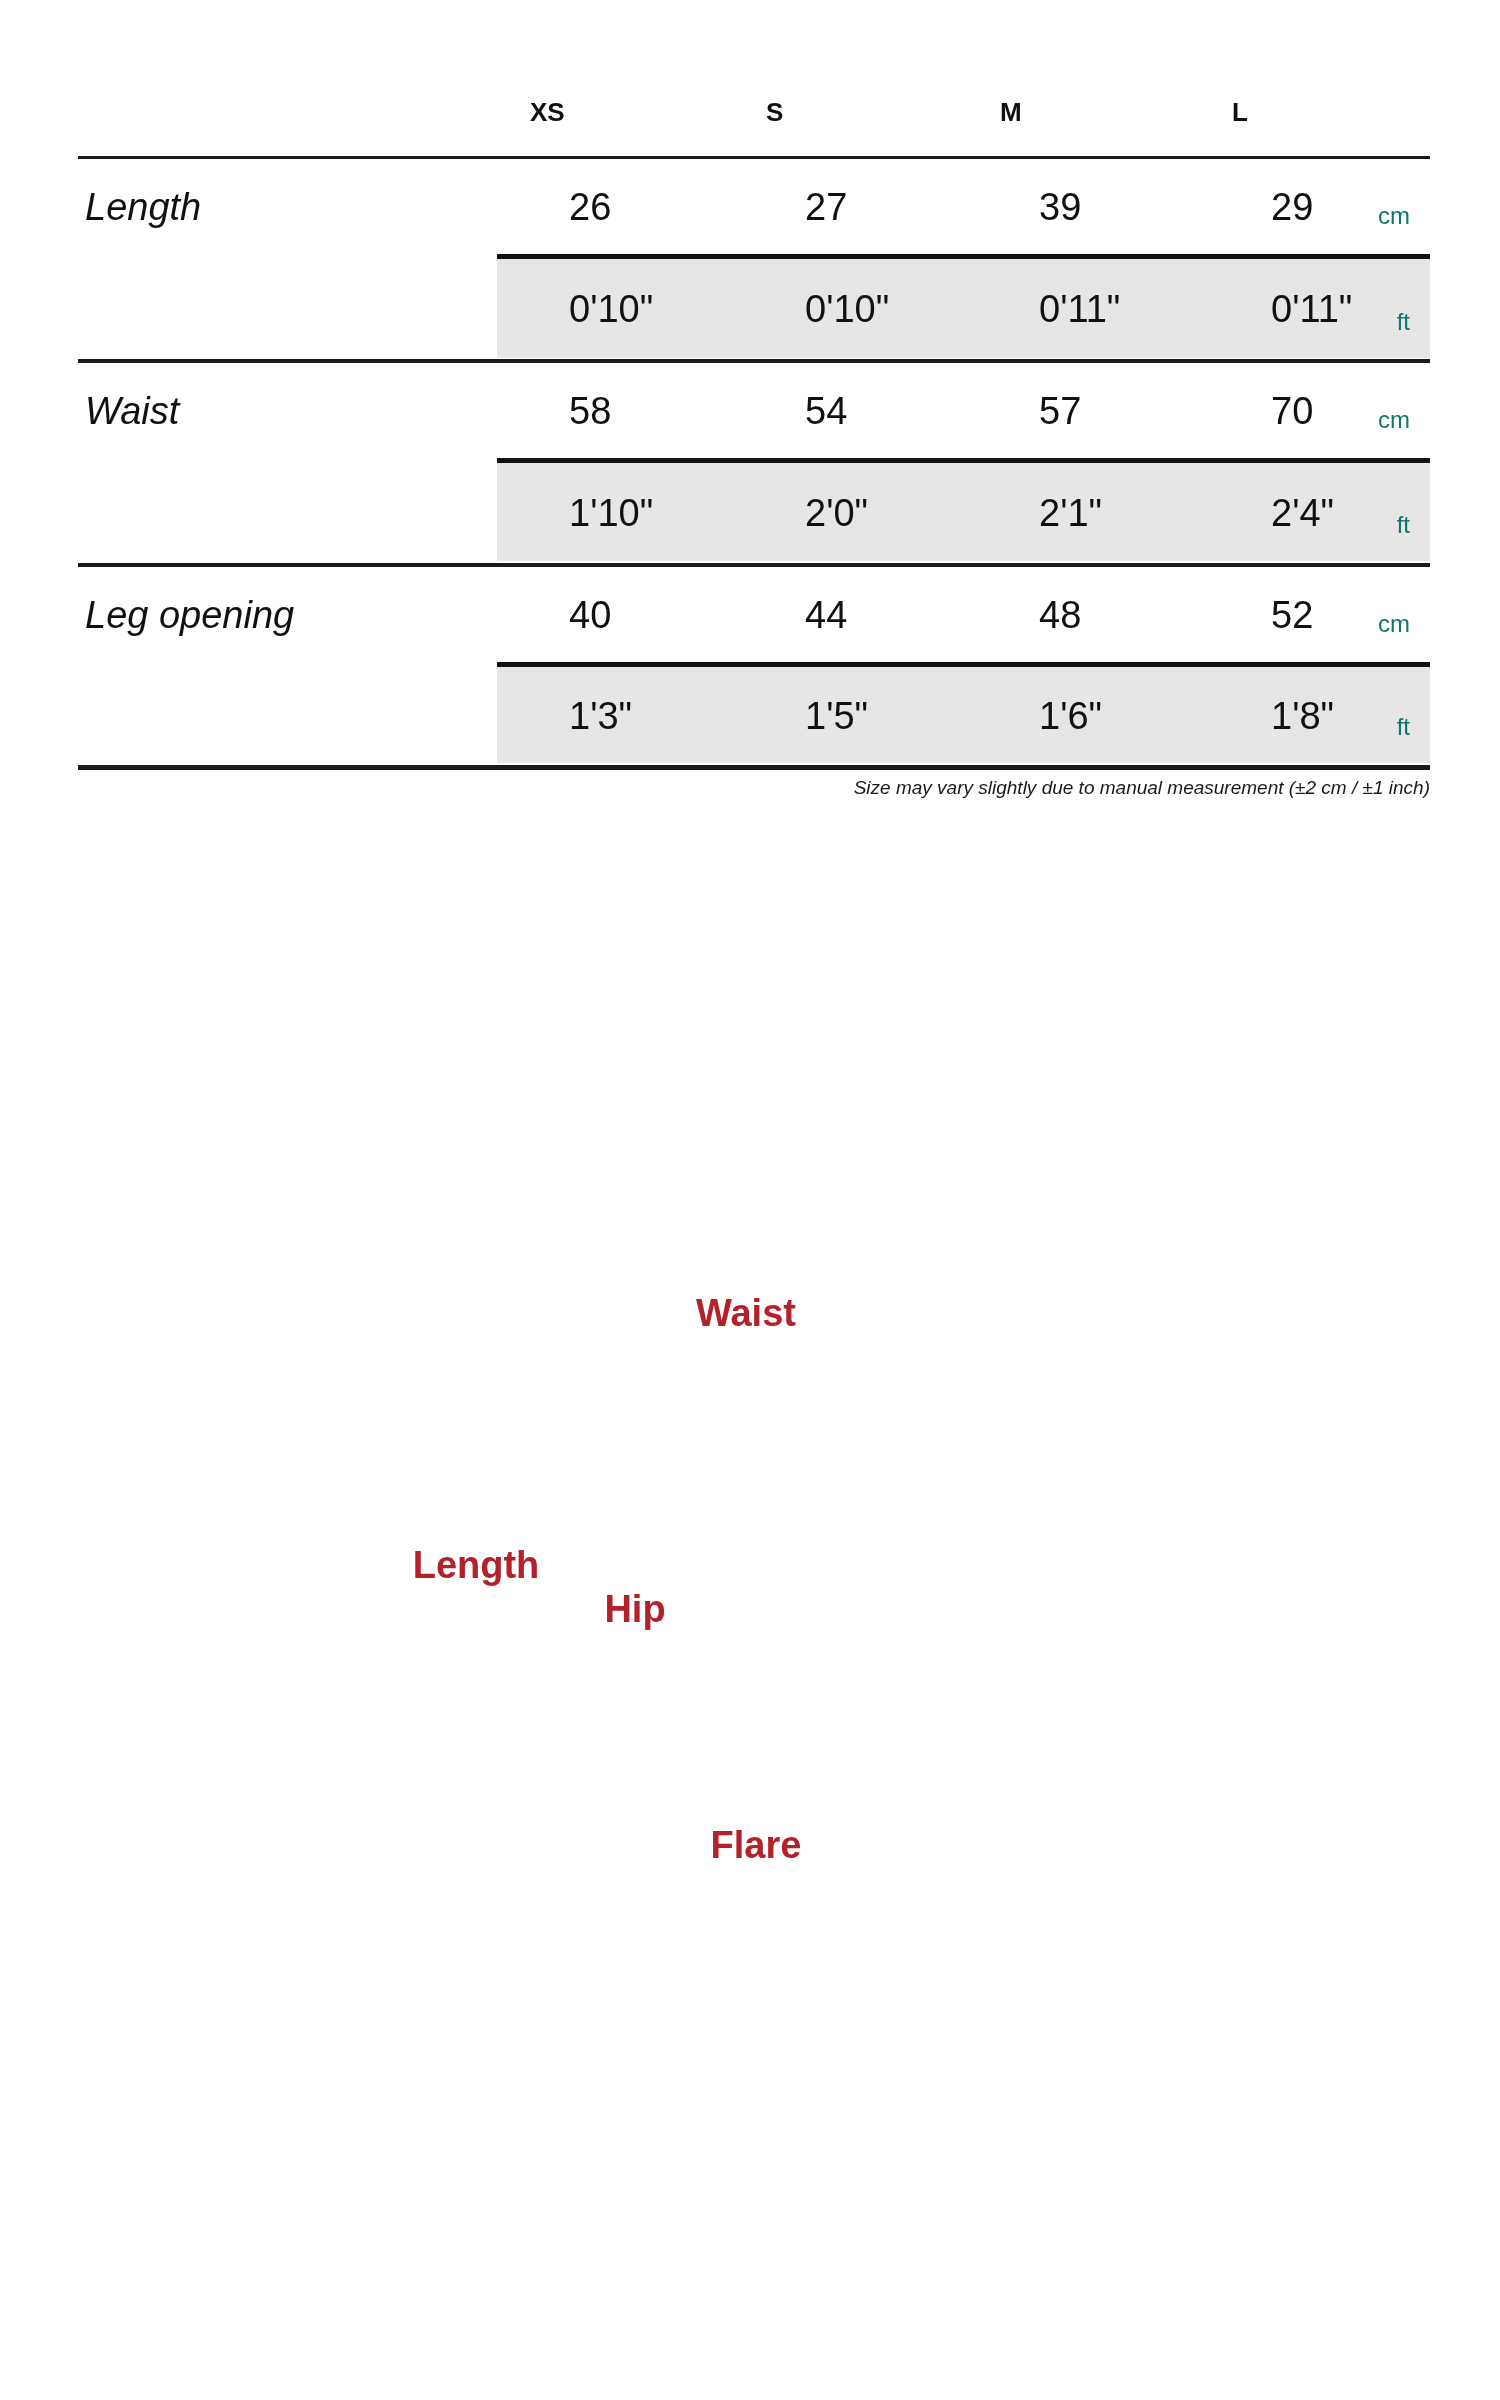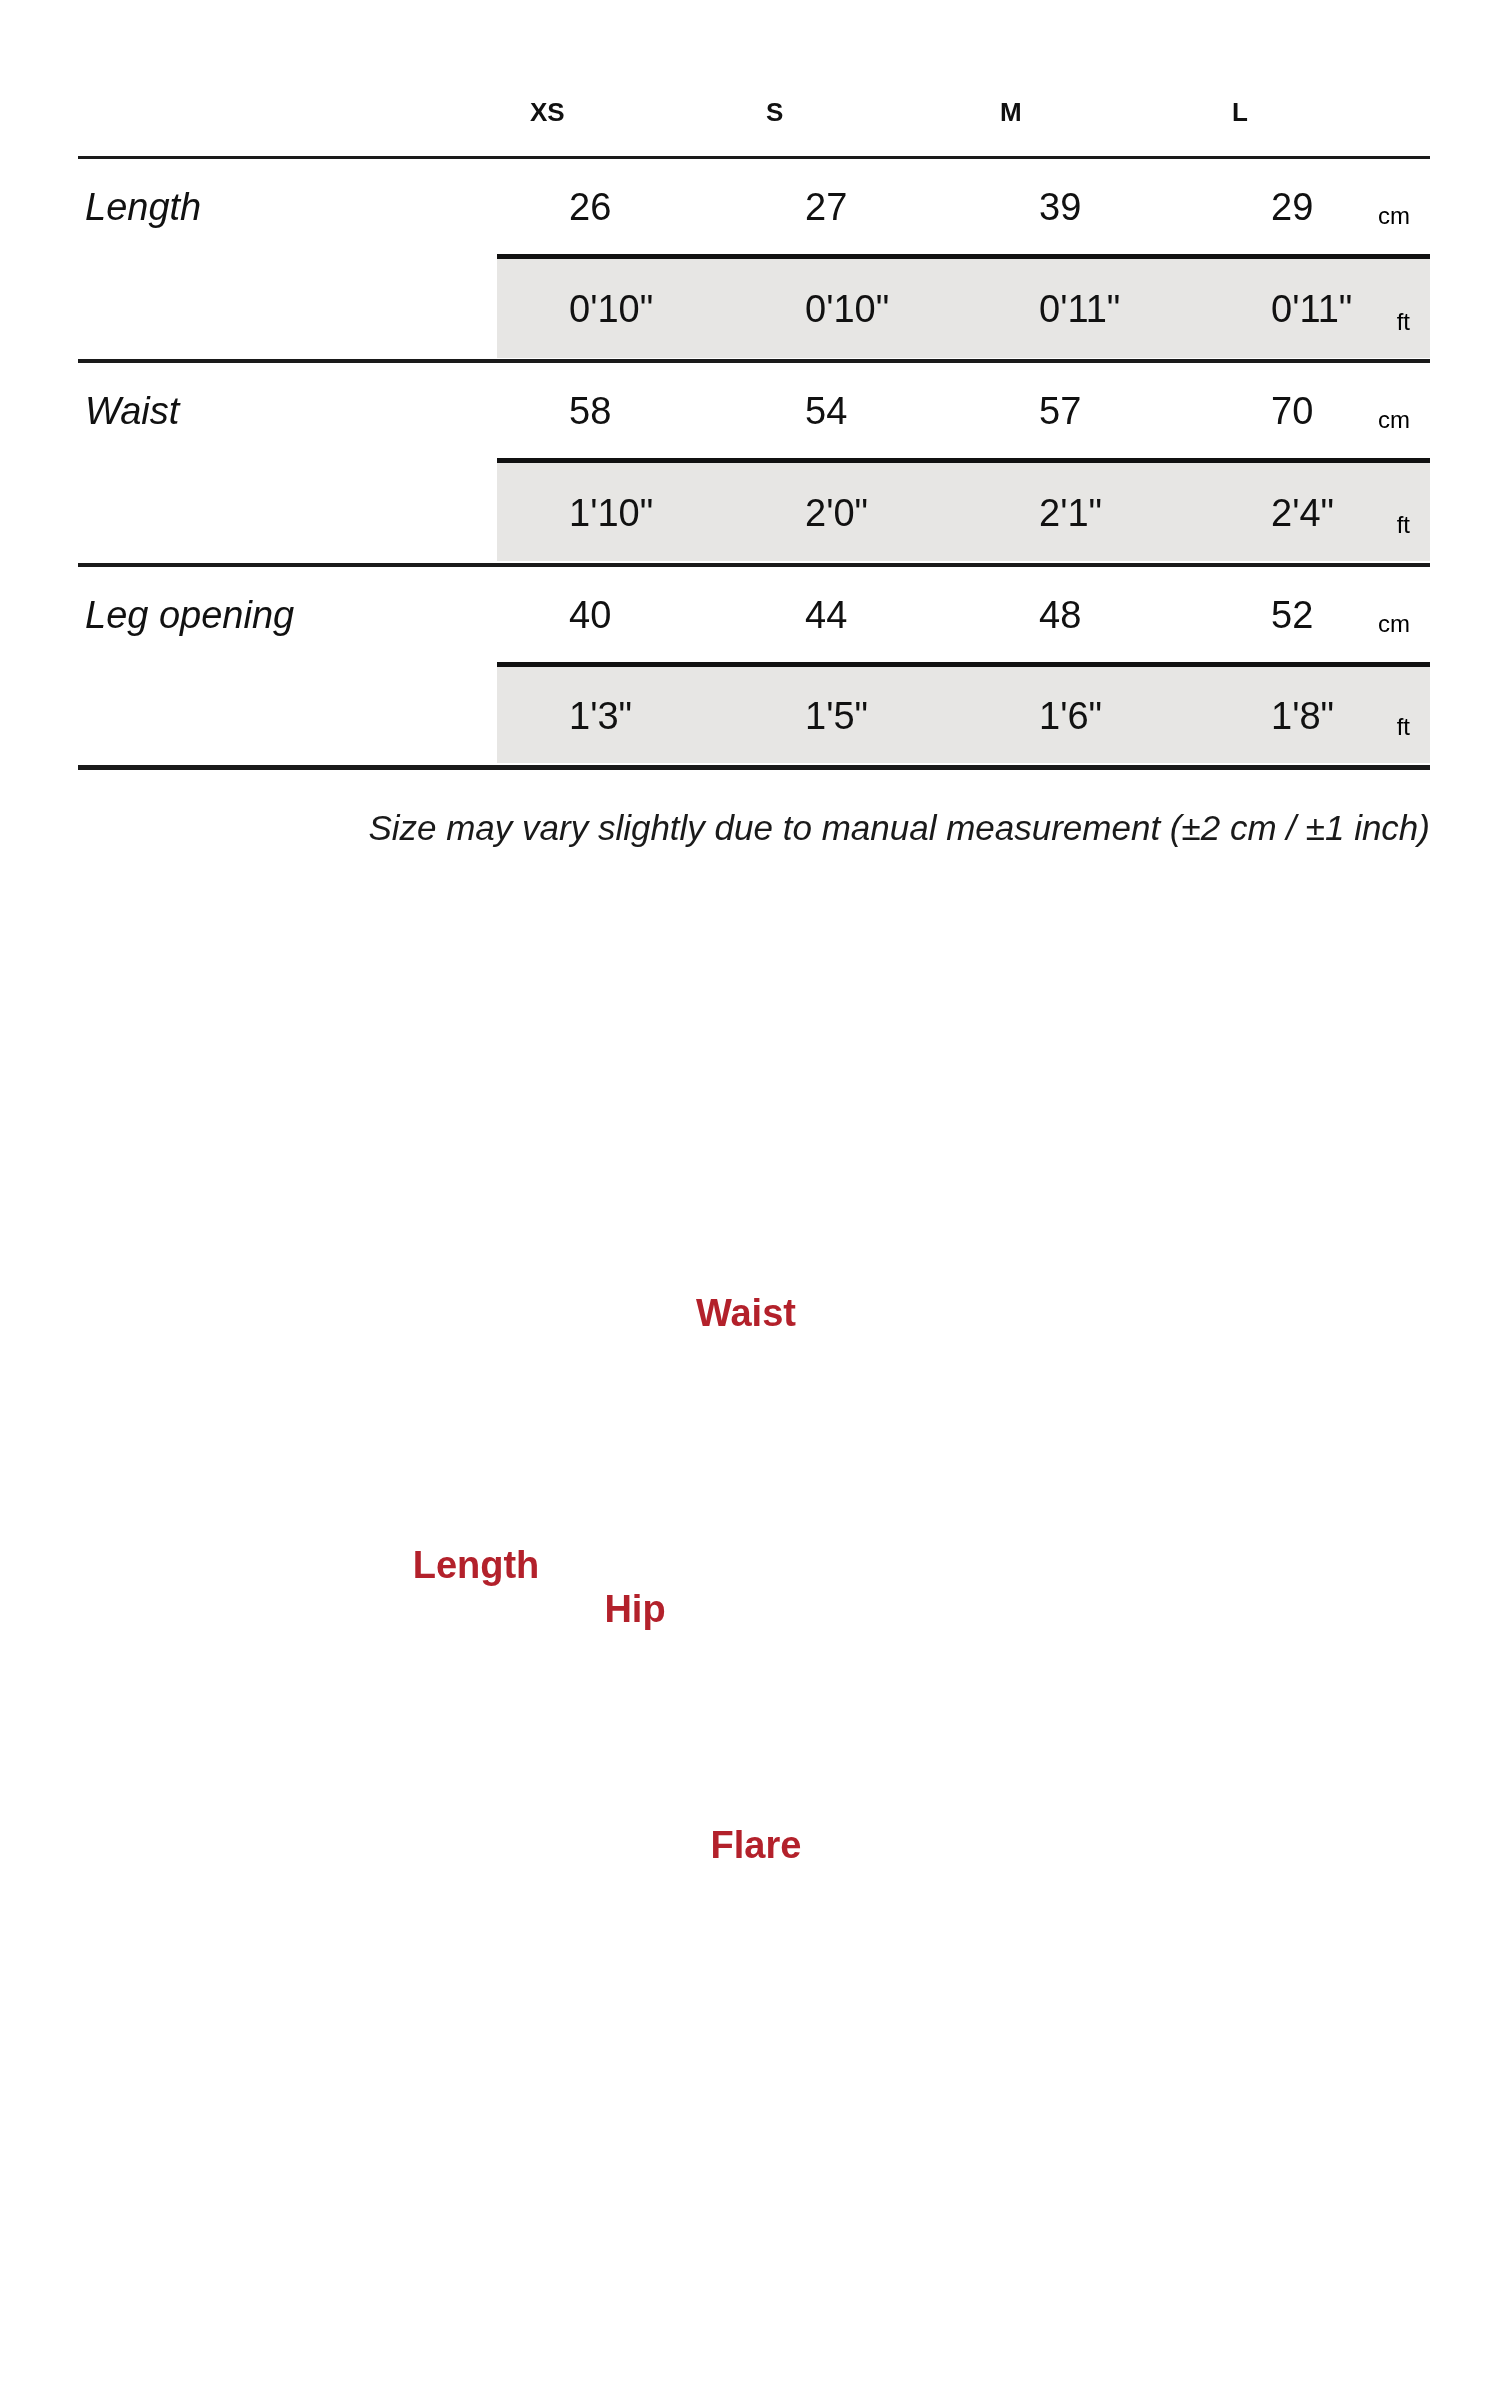--- a/index.html
+++ b/index.html
@@ -10,24 +10,24 @@
     color:#111;
     position:relative;
     overflow:hidden;
   }
   .abs{position:absolute;}
   
   .cell{position:absolute;transform:translateY(-50%);white-space:nowrap;}
   .hdr{font-size:26px;font-weight:bold;top:112px;}
   .val{font-size:38px;margin-left:39px;}
   .rowlabel{font-size:38px;font-style:italic;left:85px;}
-  .unit{font-size:24px;color:#000000;right:90px;text-align:right;}
+  .unit{font-size:24px;color:#0f766e;right:90px;text-align:right;}
   .note{
-    font-size:35px;font-style:italic;color:#1a1a1a;
-    right:70px;top:828px;
+    font-size:19px;font-style:italic;color:#1a1a1a;
+    right:70px;top:788px;
   }
   
   .c1{left:530px}.c2{left:766px}.c3{left:1000px}.c4{left:1232px}
   
   .r1cm{top:207px}.r1ft{top:309px}
   .r2cm{top:411px}.r2ft{top:513px}
   .r3cm{top:615px}.r3ft{top:716px}
   
   .sep{position:absolute;left:78px;width:1352px;background:#1a1a1a;}
   .grayline{position:absolute;left:497px;width:933px;height:5px;background:#111;}

